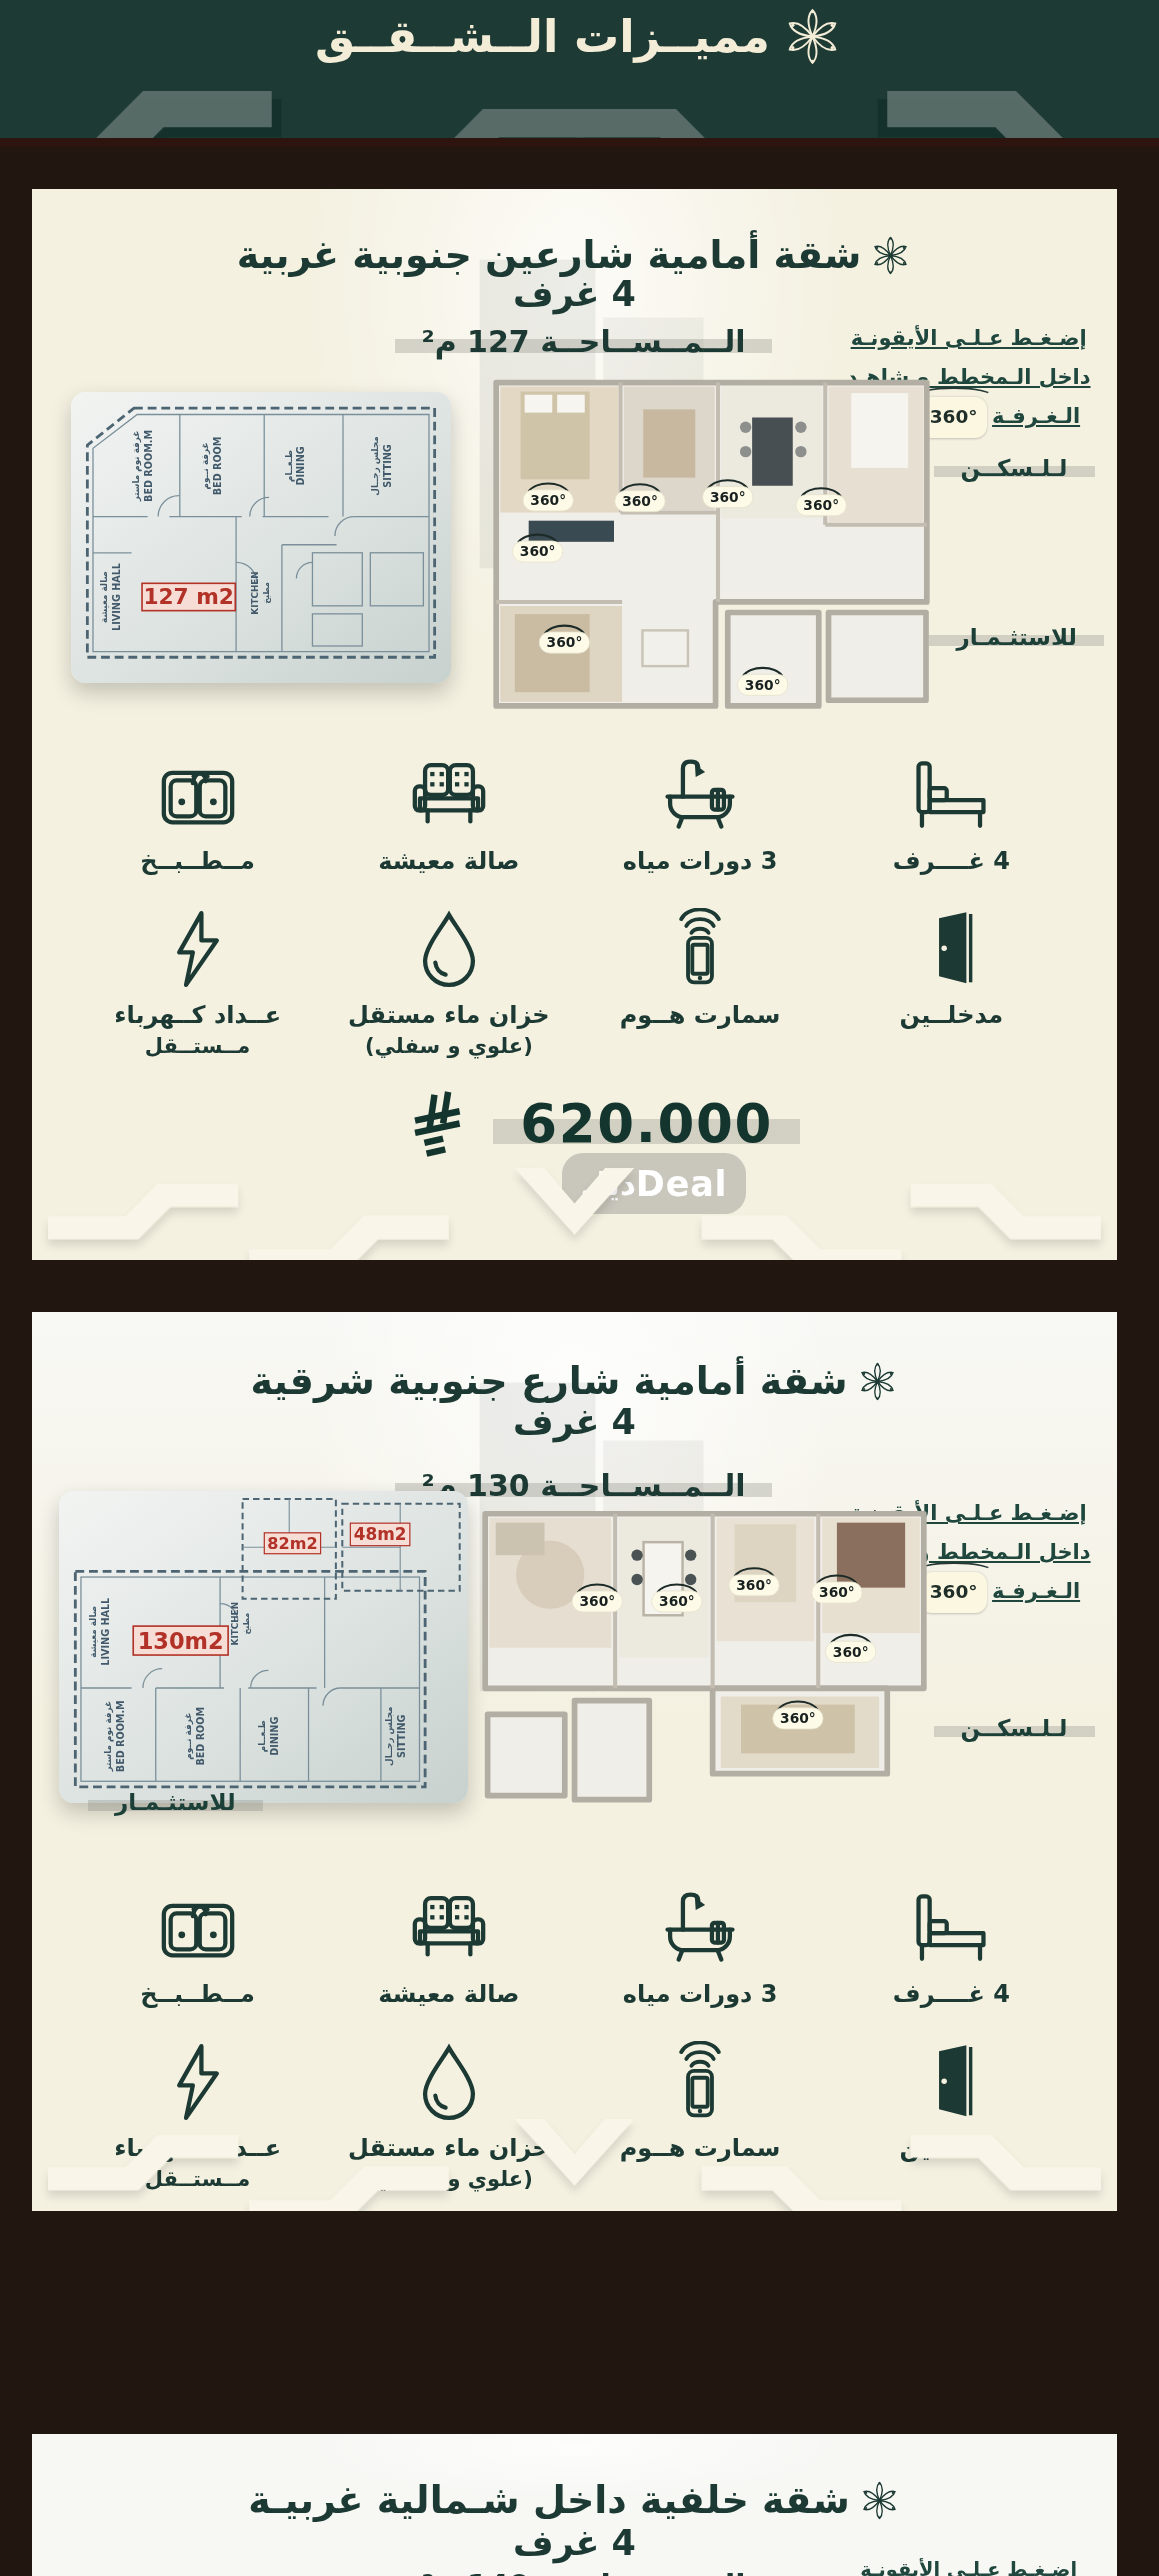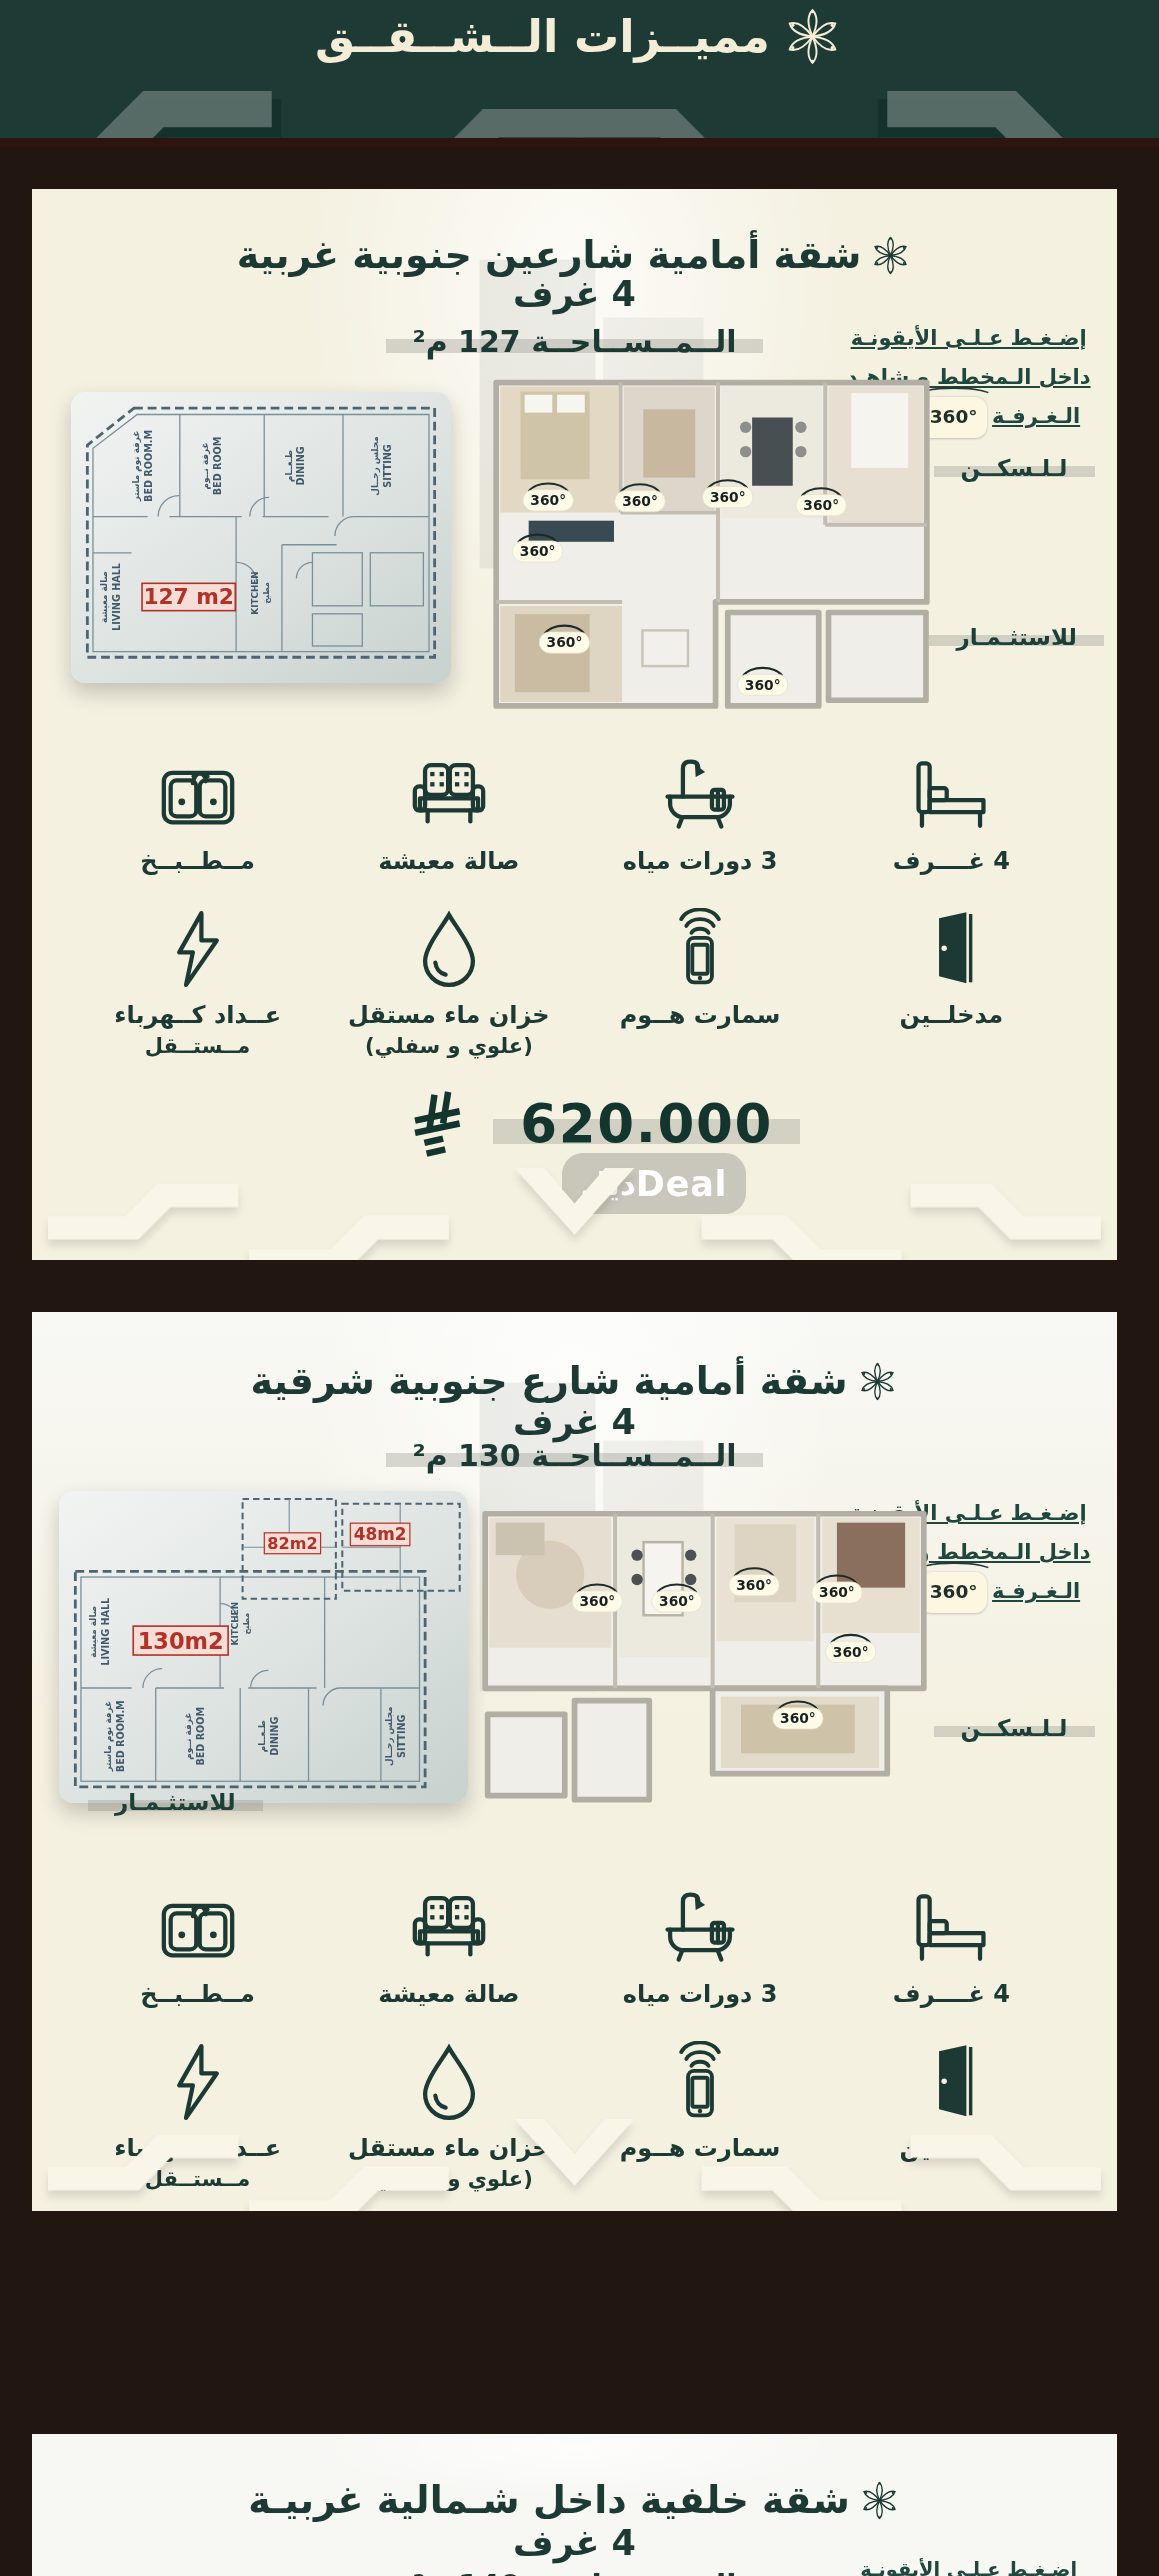--- a/index.html
+++ b/index.html
@@ -24,21 +24,21 @@
   .card.c3{top:2434px;height:142px;background:#f7f7f4;}
   .card::before{content:"";position:absolute;left:25%;top:0;width:50%;height:45%;
     background:radial-gradient(ellipse at 50% 20%,rgba(255,255,255,.75),rgba(255,255,255,0) 70%);}
   .bwm{position:absolute;top:32px;left:354px;width:419px;height:386px;opacity:.10;}
   .title-row{position:absolute;left:0;width:100%;display:flex;justify-content:center;
     align-items:center;gap:8px;direction:rtl;color:#1c3a33;margin-top:12px;}
   .title-txt{font-size:38px;font-weight:bold;}
   .rooms-line{position:absolute;left:0;width:100%;text-align:center;direction:rtl;
     font-size:35px;font-weight:bold;color:#1c3a33;}
   .area-line{position:absolute;left:0;width:100%;text-align:center;direction:rtl;
-    font-size:30px;font-weight:bold;color:#1c3a33;}
+    font-size:30px;font-weight:bold;color:#1c3a33;padding-left:9px;}
   .band{background:linear-gradient(transparent 42%,rgba(139,139,130,.32) 42%,rgba(139,139,130,.32) 84%,transparent 84%);
     padding:0 27px;}
   .instruction{position:absolute;direction:rtl;text-align:center;color:#1f473d;
     font-size:21px;font-weight:bold;line-height:39px;width:274px;text-decoration:underline;}
   .badge360{position:relative;display:inline-block;background:#fcf7e0;border-radius:12px;
     padding:0 9.7px 1.6px;font-size:18.5px;font-weight:bold;color:#202e2a;vertical-align:middle;
     box-shadow:0 0.8px 2.4px rgba(0,0,0,.2);margin:0 4.8px;}
   .badge360::before{content:"";position:absolute;left:-6.4px;right:-6.4px;top:-10.5px;height:16px;
     border:2.4px solid transparent;border-top-color:#253833;border-radius:50%;}
   .side-label{position:absolute;direction:rtl;font-size:23px;font-weight:bold;color:#1c4038;}
@@ -430,21 +430,21 @@
     <rect x="20" y="10" width="30" height="80" fill="#6a706c"></rect>
       <rect x="52" y="25" width="26" height="65" fill="#8a8f8a"></rect>
   </svg>
   <div class="title-row" style="top:35px">
     <svg class="flower small" viewBox="0 0 96 96" style="color:#1c3a33">
         <use href="#i-flower"></use>
       </svg>
     <span class="title-txt">شقة أمامية شارع جنوبية شرقية</span>
   </div>
   <div class="rooms-line" style="top:90px">4 غرف</div>
-  <div class="area-line" style="top:126px"><span class="band">الــمــســاحــة 130 م²</span></div>
+  <div class="area-line" style="top:156px"><span class="band">الــمــســاحــة 130 م²</span></div>
 
   <div class="instruction" style="top:182px;right:11.3px">
     <div>إضـغـط عـلـى الأيقونـة</div>
     <div>داخل الـمخطط و شاهـد</div>
     <div><span>الـغـرفـة</span><span class="badge360">360°</span><span>درجـة</span></div>
   </div>
 
   <div class="plan-panel" style="left:27px;top:179px;width:409px;height:312px">
     <svg viewBox="0 0 508 388">
       <rect x="20" y="100" width="435" height="268" fill="none" stroke="#4d6573" stroke-width="3.5" stroke-dasharray="11 6"></rect>

